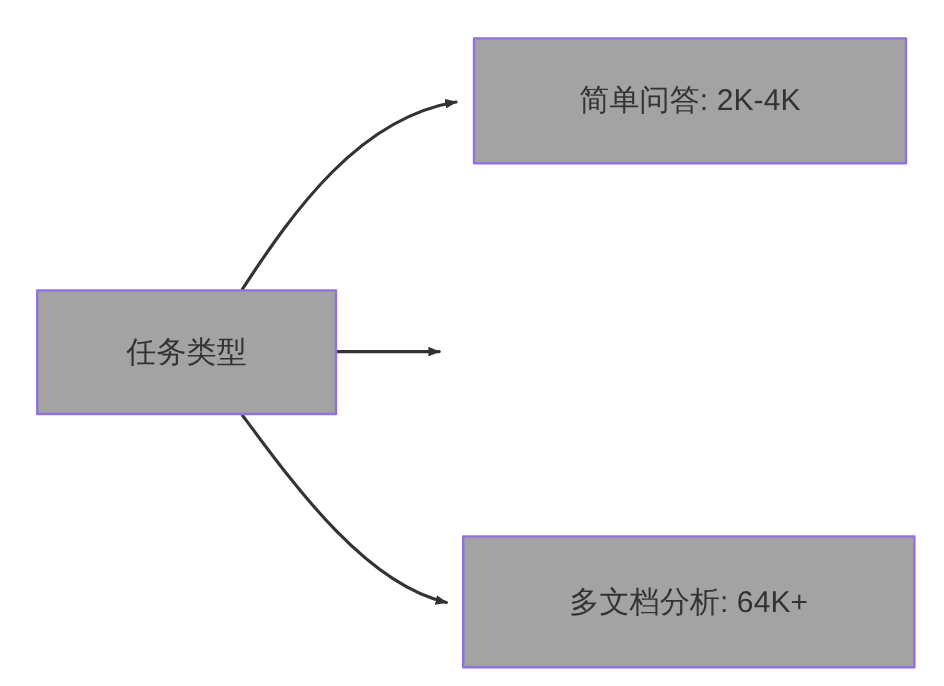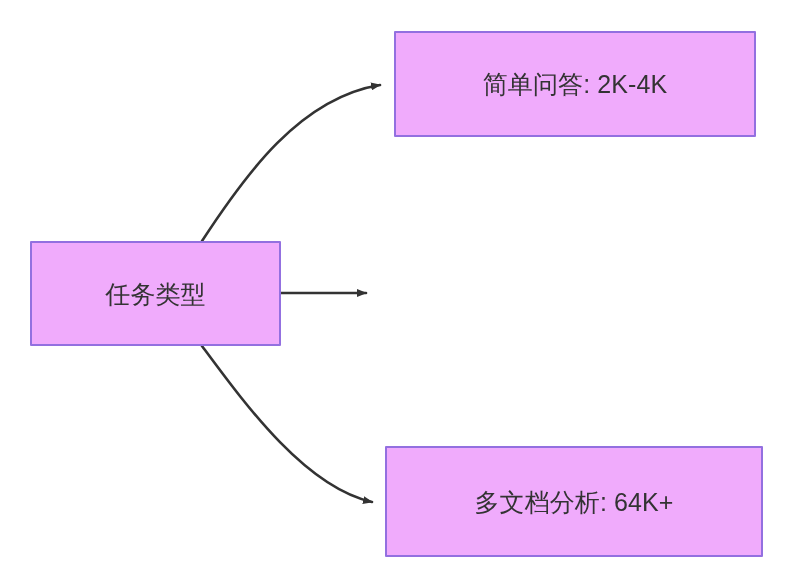--- a/index.html
+++ b/index.html
@@ -28,21 +28,21 @@
     left: 0;
     top: 0;
     width: 787px;
     height: 572px;
     pointer-events: none;
   }
 
   .node {
     position: absolute;
     box-sizing: border-box;
-    background: #f0abfc;
+    background: #a3a3a3;
     border: 2px solid #9370e0;
     border-radius: 1px;
     display: flex;
     align-items: center;
     justify-content: center;
     text-align: center;
   }
 
   .node-label {
     color: #333333;

